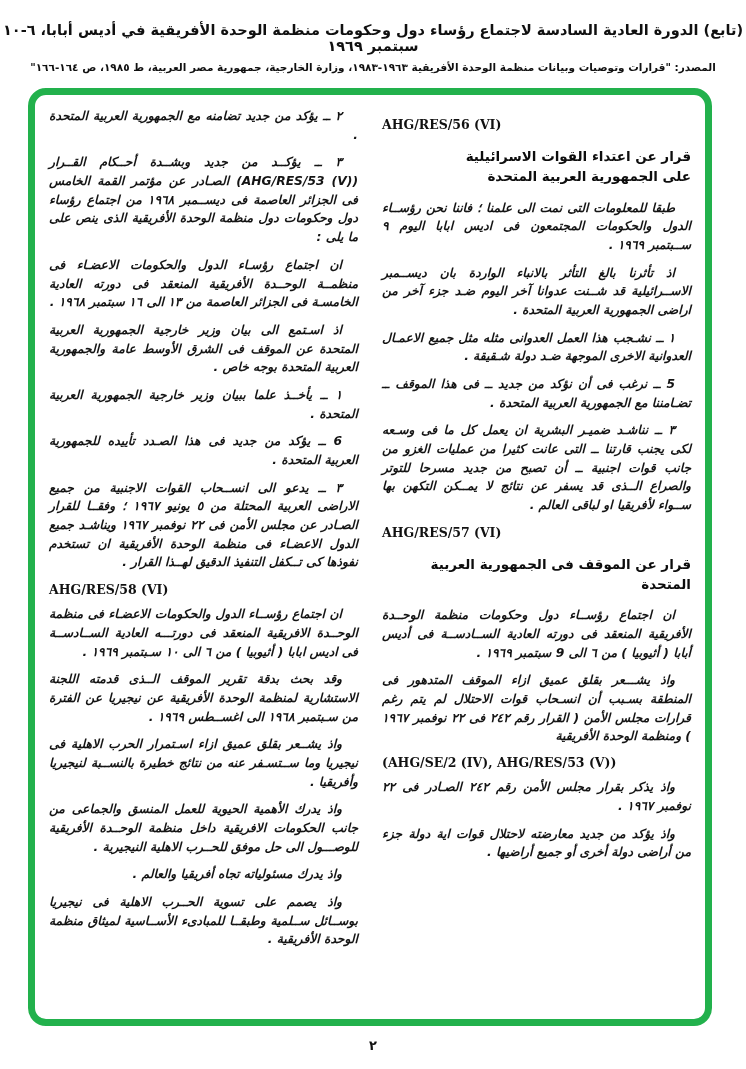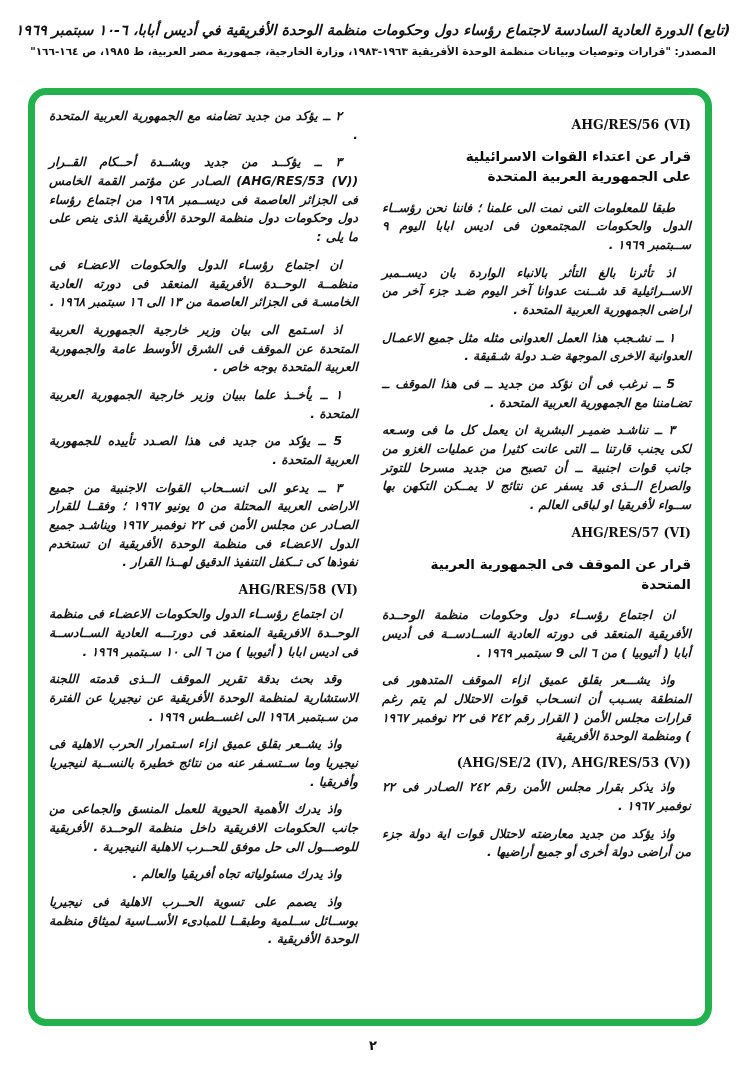--- a/index.html
+++ b/index.html
@@ -12,21 +12,20 @@
     overflow:hidden;
   }
   
   .header{
     position:absolute;top:22px;left:0;right:0;
     text-align:center;direction:rtl;
   }
   .header-line1{
     font-size:14.5px;font-weight:bold;letter-spacing:0;
     color:#101010;
-    font-style:italic;
   }
   .header-line2{
     font-size:10.5px;font-weight:bold;margin-top:7px;color:#101010;
   }
   
   .content-box{
     position:absolute;
     left:28px;top:88px;
     width:684px;height:938px;
     border:7px solid #22b14c;
@@ -43,21 +42,21 @@
     box-sizing:border-box;
     height:100%;
   }
   .col{
     flex:1 1 0;
     min-width:0;
   }
   
   .res-code{
     direction:ltr;
-    text-align:right;
+    text-align:left;
     font-family:"DejaVu Serif",serif;
     font-weight:bold;
     font-size:12.5px;
     margin:10px 0 8px 0;
     color:#111;
   }
   .res-title{
     direction:rtl;
     font-weight:bold;
     font-size:13.5px;
@@ -107,33 +106,33 @@
 على الجمهورية العربية المتحدة</div>
         <p class="para">طبقا للمعلومات التى نمت الى علمنا ؛ فاننا نحن رؤســاء الدول والحكومات المجتمعون فى اديس ابابا اليوم ٩ ســبتمبر ١٩٦٩ .</p>
         <p class="para">اذ تأثرنا بالغ التأثر بالانباء الواردة بان ديســمبر الاســرائيلية قد شــنت عدوانا آخر اليوم ضـد جزء آخر من اراضى الجمهورية العربية المتحدة .</p>
         <p class="para">١ ــ نشـجب هذا العمل العدوانى مثله مثل جميع الاعمـال العدوانية الاخرى الموجهة ضـد دولة شـقيقة .</p>
         <p class="para">5 ــ نرغب فى أن نؤكد من جديد ــ فى هذا الموقف ــ تضـامننا مع الجمهورية العربية المتحدة .</p>
         <p class="para">٣ ــ نناشـد ضميـر البشرية ان يعمل كل ما فى وسـعه لكى يجنب قارتنا ــ التى عانت كثيرا من عمليات الغزو من جانب قوات اجنبية ــ أن تصبح من جديد مسرحا للتوتر والصراع الــذى قد يسفر عن نتائج لا يمــكن التكهن بها ســواء لأفريقيا او لباقى العالم .</p>
         <div class="res-code">AHG/RES/57 (VI)</div>
         <div class="res-title">قرار عن الموقف فى الجمهورية العربية المتحدة</div>
         <p class="para">ان اجتماع رؤســاء دول وحكومات منظمة الوحــدة الأفريقية المنعقد فى دورته العادية الســادســة فى أديس أبابا ( أثيوبيا ) من ٦ الى 9 سبتمبر ١٩٦٩ .</p>
         <p class="para">واذ يشـــعر بقلق عميق ازاء الموقف المتدهور فى المنطقة بسـبب أن انسـحاب قوات الاحتلال لم يتم رغم قرارات مجلس الأمن ( القرار رقم ٢٤٢ فى ٢٢ نوفمبر ١٩٦٧ ) ومنظمة الوحدة الأفريقية</p>
-        <div class="res-code" style="margin-top:0;margin-left:44px;">(AHG/SE/2 (IV), AHG/RES/53 (V))</div>
+        <div class="res-code" style="margin-top:0;">(AHG/SE/2 (IV), AHG/RES/53 (V))</div>
         <p class="para">واذ يذكر بقرار مجلس الأمن رقم ٢٤٢ الصـادر فى ٢٢ نوفمبر ١٩٦٧ .</p>
         <p class="para">واذ يؤكد من جديد معارضته لاحتلال قوات اية دولة جزء من أراضى دولة أخرى أو جميع أراضيها .</p>
 
       </div>
 
       <div class="col">
         <p class="para">٢ ــ يؤكد من جديد تضامنه مع الجمهورية العربية المتحدة .</p>
         <p class="para">٣ ــ يؤكــد من جديد وبشــدة أحــكام القــرار (AHG/RES/53 (V)) الصـادر عن مؤتمر القمة الخامس فى الجزائر العاصمة فى ديســمبر ١٩٦٨ من اجتماع رؤساء دول وحكومات دول منظمة الوحدة الأفريقية الذى ينص على ما يلى :</p>
         <p class="para">ان اجتماع رؤسـاء الدول والحكومات الاعضـاء فى منظمــة الوحــدة الأفريقية المنعقد فى دورته العادية الخامسـة فى الجزائر العاصمة من ١٣ الى ١٦ سبتمبر ١٩٦٨ .</p>
         <p class="para">اذ اسـتمع الى بيان وزير خارجية الجمهورية العربية المتحدة عن الموقف فى الشرق الأوسط عامة والجمهورية العربية المتحدة بوجه خاص .</p>
         <p class="para">١ ــ يأخــذ علما ببيان وزير خارجية الجمهورية العربية المتحدة .</p>
-        <p class="para">5 ــ يؤكد من جديد فى هذا الصـدد تأييده للجمهورية العربية المتحدة .</p>
+        <p class="para">6 ــ يؤكد من جديد فى هذا الصـدد تأييده للجمهورية العربية المتحدة .</p>
         <p class="para">٣ ــ يدعو الى انســحاب القوات الاجنبية من جميع الاراضى العربية المحتلة من ٥ يونيو ١٩٦٧ ؛ وفقــا للقرار الصـادر عن مجلس الأمن فى ٢٢ نوفمبر ١٩٦٧ ويناشـد جميع الدول الاعضـاء فى منظمة الوحدة الأفريقية ان تستخدم نفوذها كى تــكفل التنفيذ الدقيق لهــذا القرار .</p>
         <div class="res-code">AHG/RES/58 (VI)</div>
         <p class="para">ان اجتماع رؤســاء الدول والحكومات الاعضـاء فى منظمة الوحــدة الافريقية المنعقد فى دورتـــه العادية الســادســة فى اديس ابابا ( أثيوبيا ) من ٦ الى ١٠ سـبتمبر ١٩٦٩ .</p>
         <p class="para">وقد بحث بدقة تقرير الموقف الــذى قدمته اللجنة الاستشارية لمنظمة الوحدة الأفريقية عن نيجيريا عن الفترة من سـبتمبر ١٩٦٨ الى اغســطس ١٩٦٩ .</p>
         <p class="para">واذ يشــعر بقلق عميق ازاء اسـتمرار الحرب الاهلية فى نيجيريا وما ســتسـفر عنه من نتائج خطيرة بالنســبة لنيجيريا وأفريقيا .</p>
         <p class="para">واذ يدرك الأهمية الحيوية للعمل المنسق والجماعى من جانب الحكومات الافريقية داخل منظمة الوحــدة الأفريقية للوصـــول الى حل موفق للحــرب الاهلية النيجيرية .</p>
         <p class="para">واذ يدرك مسئولياته تجاه أفريقيا والعالم .</p>
         <p class="para">واذ يصمم على تسوية الحــرب الاهلية فى نيجيريا بوســائل ســلمية وطبقــا للمبادىء الأســاسية لميثاق منظمة الوحدة الأفريقية .</p>
       </div>
 

